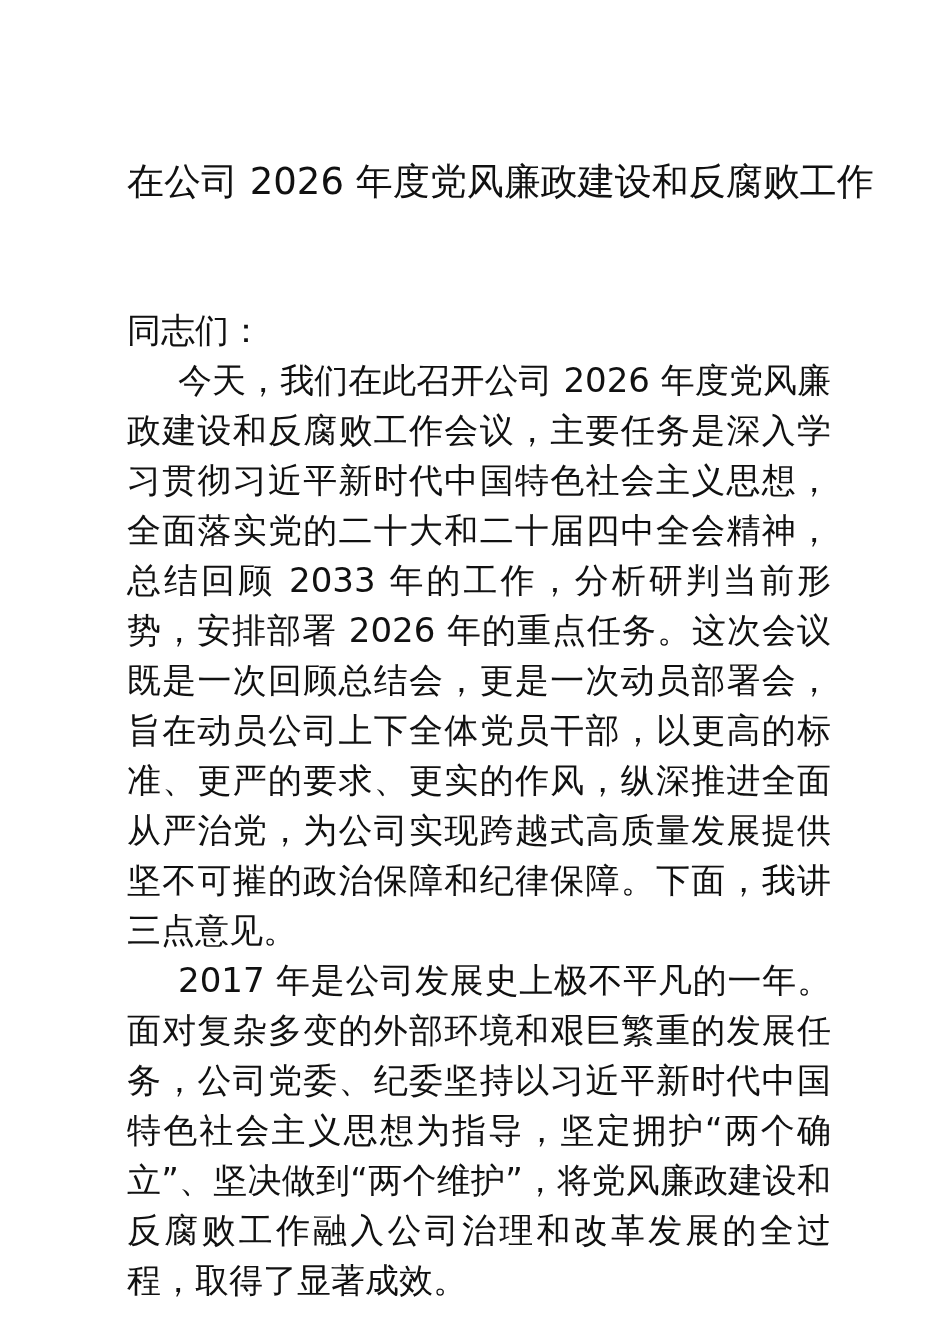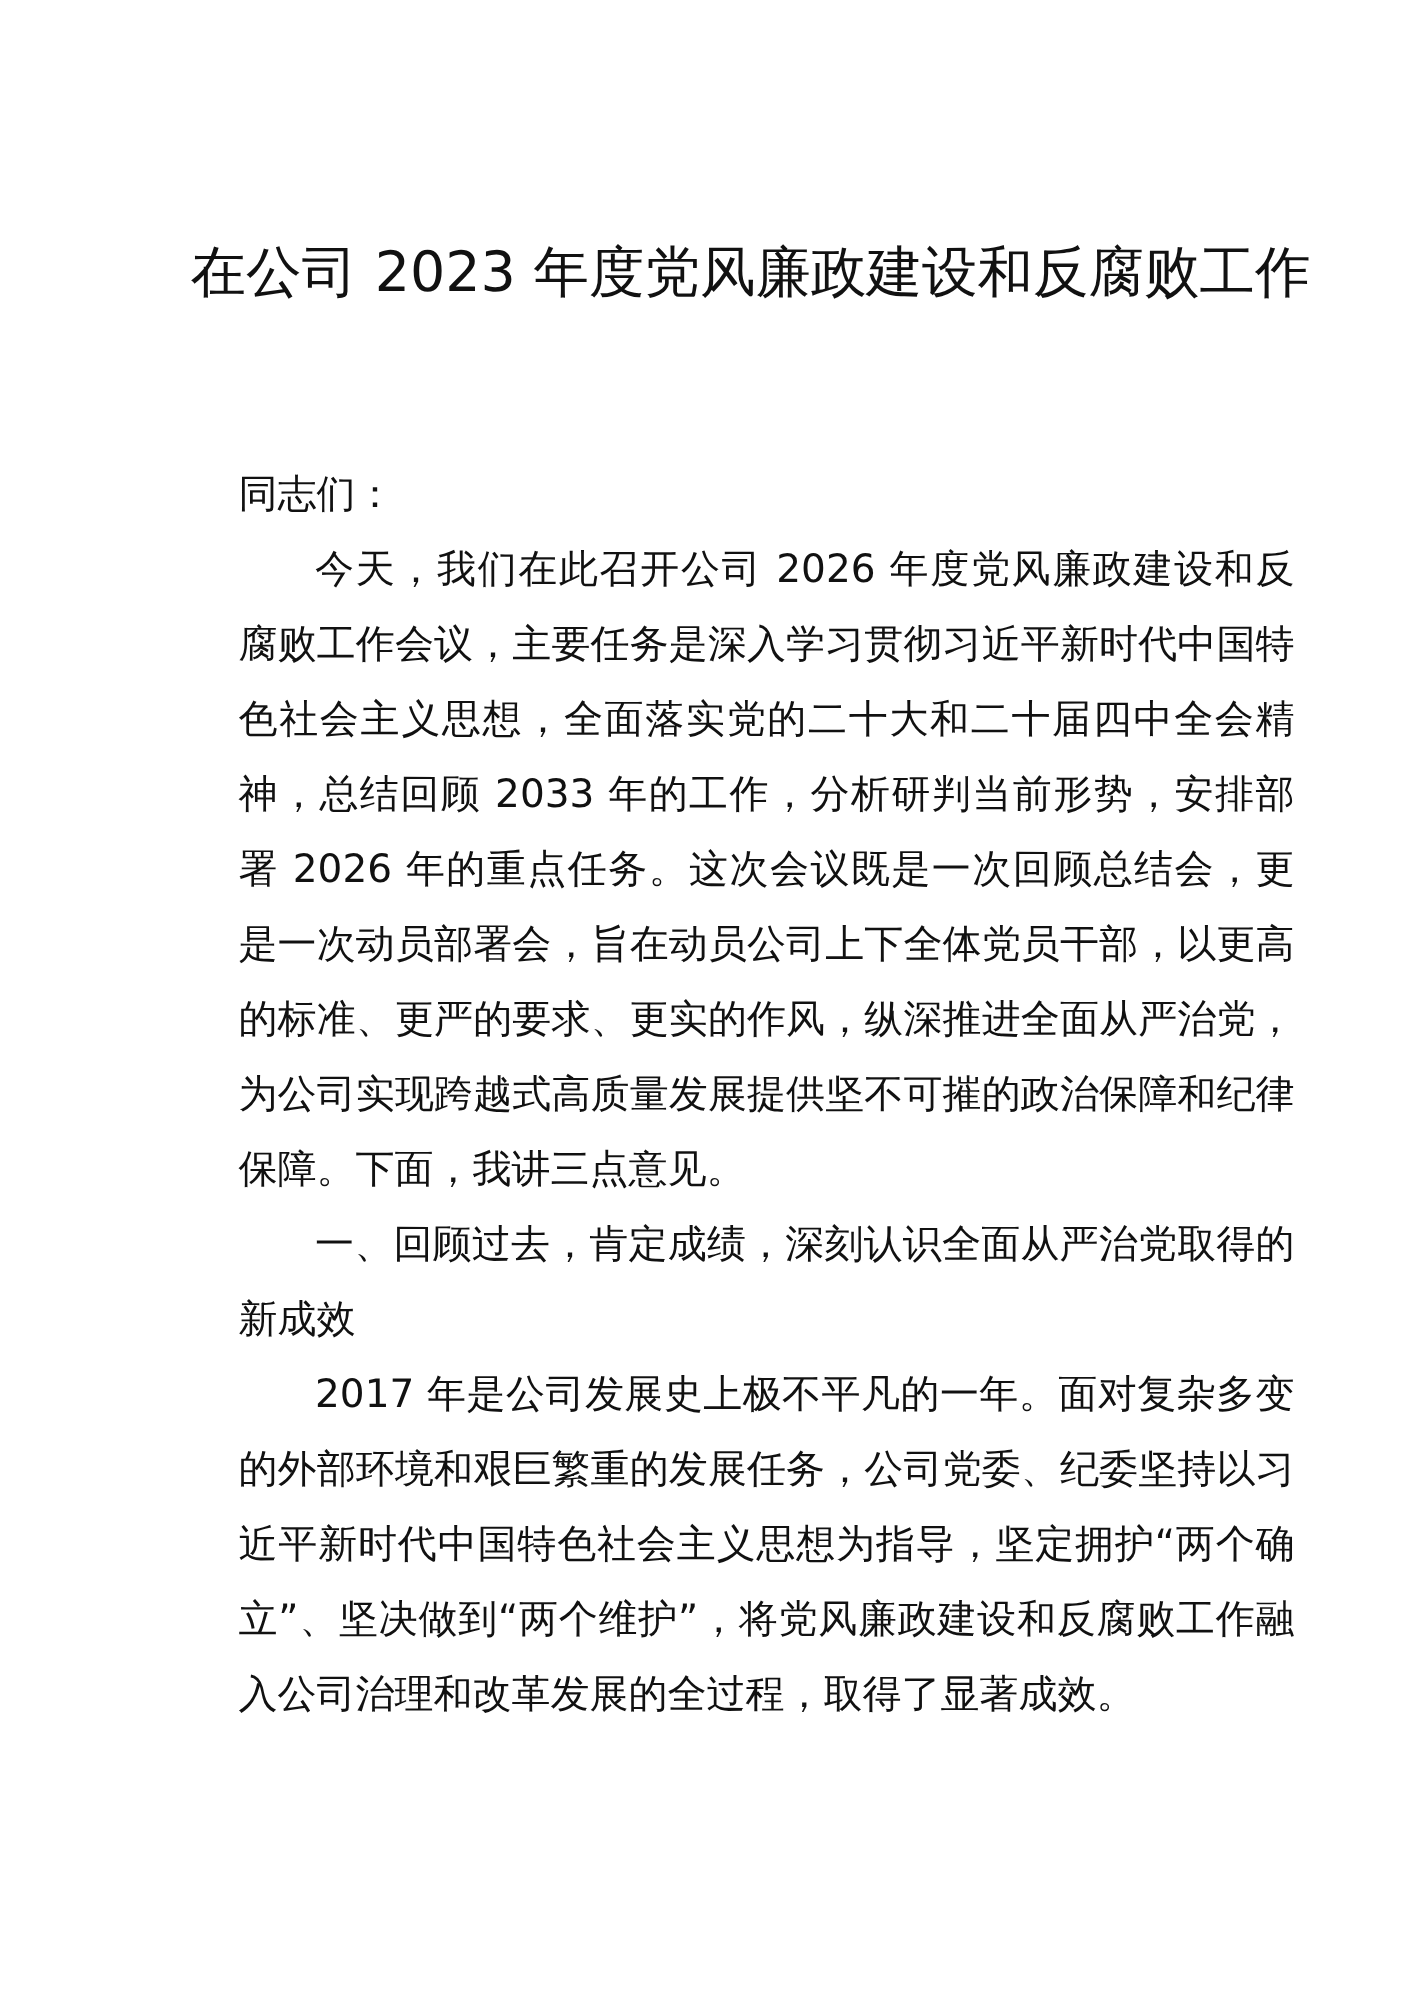--- a/index.html
+++ b/index.html
@@ -32,39 +32,37 @@
       line-height: 52px;
       text-align: center;
       letter-spacing: 0px;
     }
     .title span { display: block; white-space: nowrap; }
     .body {
       position: absolute;
       left: 0;
       top: 305px;
       width: 704px;
-      font-size: 26px;
+      font-size: 34px;
       line-height: 50px;
-      margin-left: 32px;
     }
     .body p {
       margin: 0;
       text-align: justify;
       text-align-last: left;
     }
     .body p.indent { text-indent: 51px; }
     .body p.salutation { text-indent: 0; }
   </style>
 </head>
 <body>
 
 <div class="page">
   <h1 class="title">
-    <span>在公司 2023 年度党风廉政建设和反腐败工作</span>
+    <span>在公司 2026 年度党风廉政建设和反腐败工作</span>
   </h1>
 
   <div class="body">
     <p class="salutation">同志们：</p>
     <p class="indent">今天，我们在此召开公司 2026 年度党风廉政建设和反腐败工作会议，主要任务是深入学习贯彻习近平新时代中国特色社会主义思想，全面落实党的二十大和二十届四中全会精神，总结回顾 2033 年的工作，分析研判当前形势，安排部署 2026 年的重点任务。这次会议既是一次回顾总结会，更是一次动员部署会，旨在动员公司上下全体党员干部，以更高的标准、更严的要求、更实的作风，纵深推进全面从严治党，为公司实现跨越式高质量发展提供坚不可摧的政治保障和纪律保障。下面，我讲三点意见。</p>
-    <p class="indent">一、回顾过去，肯定成绩，深刻认识全面从严治党取得的新成效</p>
     <p class="indent">2017 年是公司发展史上极不平凡的一年。面对复杂多变的外部环境和艰巨繁重的发展任务，公司党委、纪委坚持以习近平新时代中国特色社会主义思想为指导，坚定拥护“两个确立”、坚决做到“两个维护”，将党风廉政建设和反腐败工作融入公司治理和改革发展的全过程，取得了显著成效。</p>
   </div>
 </div>
 
 </body></html>

